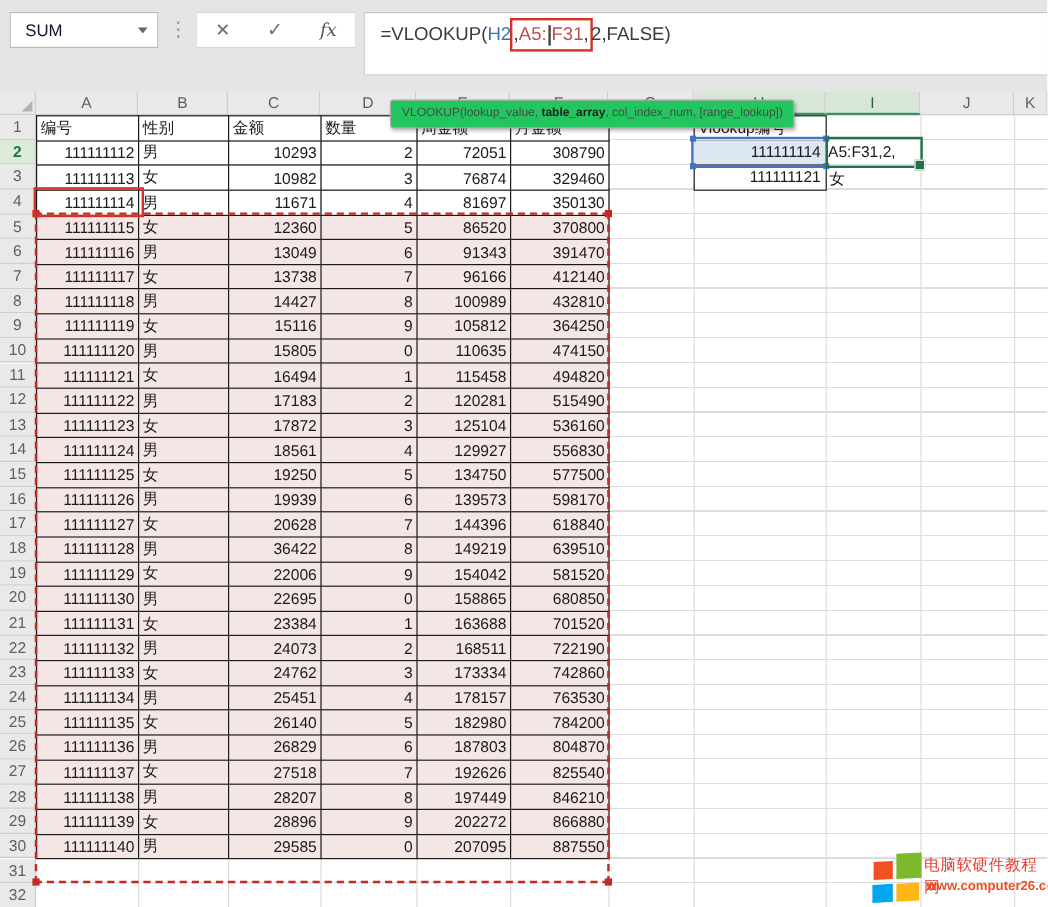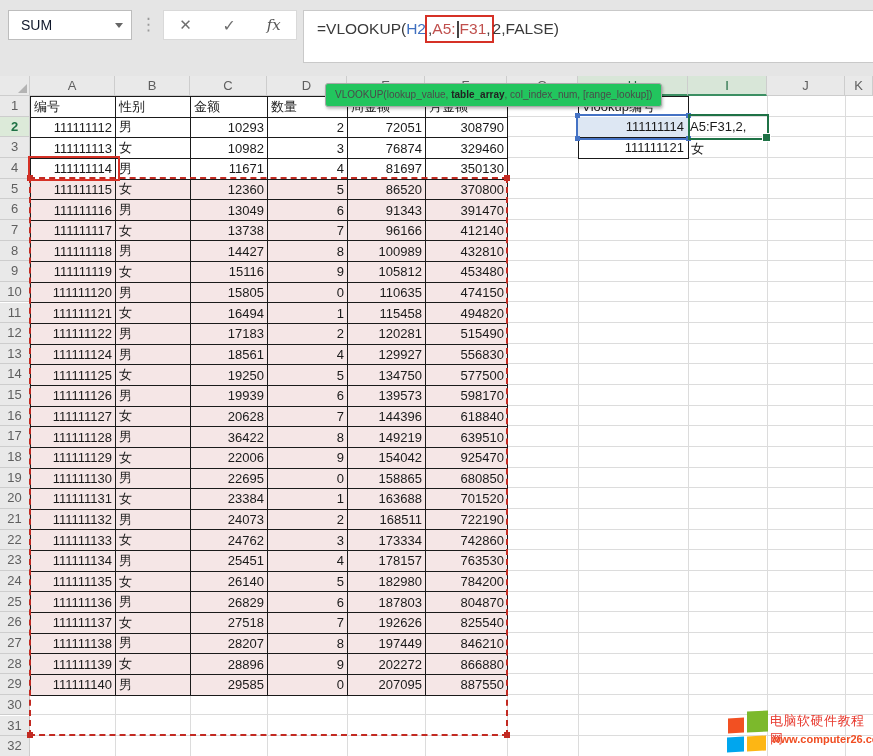--- a/index.html
+++ b/index.html
@@ -247,21 +247,21 @@
           <td class="num">8</td>
           <td class="num">100989</td>
           <td class="num">432810</td>
         </tr>
         <tr class="pink">
           <td class="num">111111119</td>
           <td class="txt">女</td>
           <td class="num">15116</td>
           <td class="num">9</td>
           <td class="num">105812</td>
-          <td class="num">453480</td>
+          <td class="num">364250</td>
         </tr>
         <tr class="pink">
           <td class="num">111111120</td>
           <td class="txt">男</td>
           <td class="num">15805</td>
           <td class="num">0</td>
           <td class="num">110635</td>
           <td class="num">474150</td>
         </tr>
         <tr class="pink">
@@ -274,20 +274,28 @@
         </tr>
         <tr class="pink">
           <td class="num">111111122</td>
           <td class="txt">男</td>
           <td class="num">17183</td>
           <td class="num">2</td>
           <td class="num">120281</td>
           <td class="num">515490</td>
         </tr>
         <tr class="pink">
+          <td class="num">111111123</td>
+          <td class="txt">女</td>
+          <td class="num">17872</td>
+          <td class="num">3</td>
+          <td class="num">125104</td>
+          <td class="num">536160</td>
+        </tr>
+        <tr class="pink">
           <td class="num">111111124</td>
           <td class="txt">男</td>
           <td class="num">18561</td>
           <td class="num">4</td>
           <td class="num">129927</td>
           <td class="num">556830</td>
         </tr>
         <tr class="pink">
           <td class="num">111111125</td>
           <td class="txt">女</td>
@@ -319,21 +327,21 @@
           <td class="num">8</td>
           <td class="num">149219</td>
           <td class="num">639510</td>
         </tr>
         <tr class="pink">
           <td class="num">111111129</td>
           <td class="txt">女</td>
           <td class="num">22006</td>
           <td class="num">9</td>
           <td class="num">154042</td>
-          <td class="num">925470</td>
+          <td class="num">581520</td>
         </tr>
         <tr class="pink">
           <td class="num">111111130</td>
           <td class="txt">男</td>
           <td class="num">22695</td>
           <td class="num">0</td>
           <td class="num">158865</td>
           <td class="num">680850</td>
         </tr>
         <tr class="pink">

